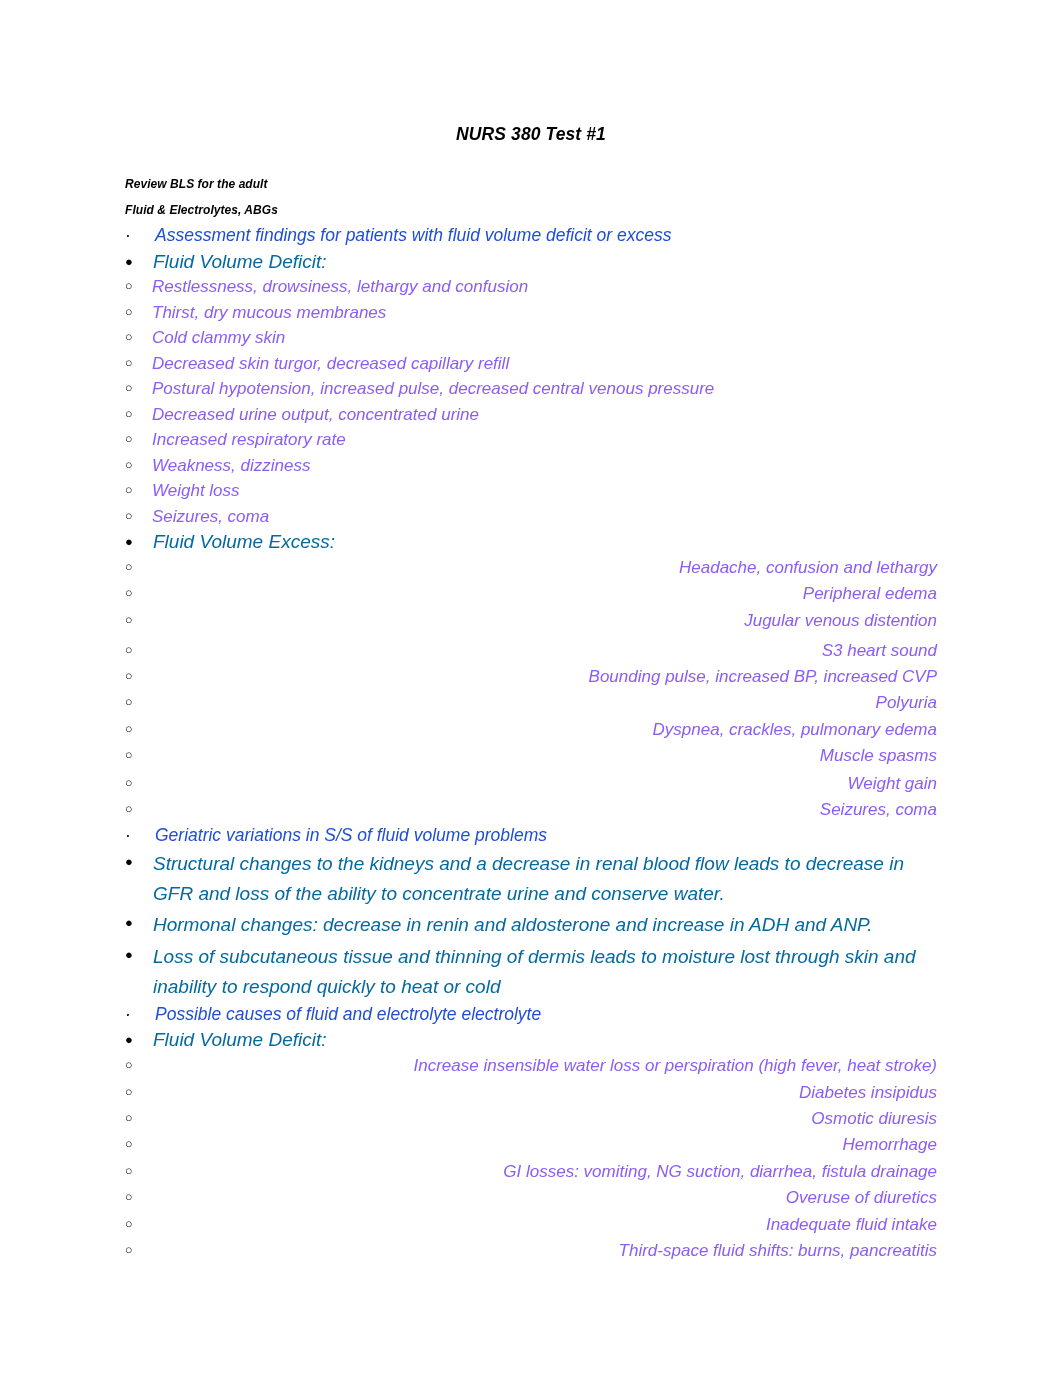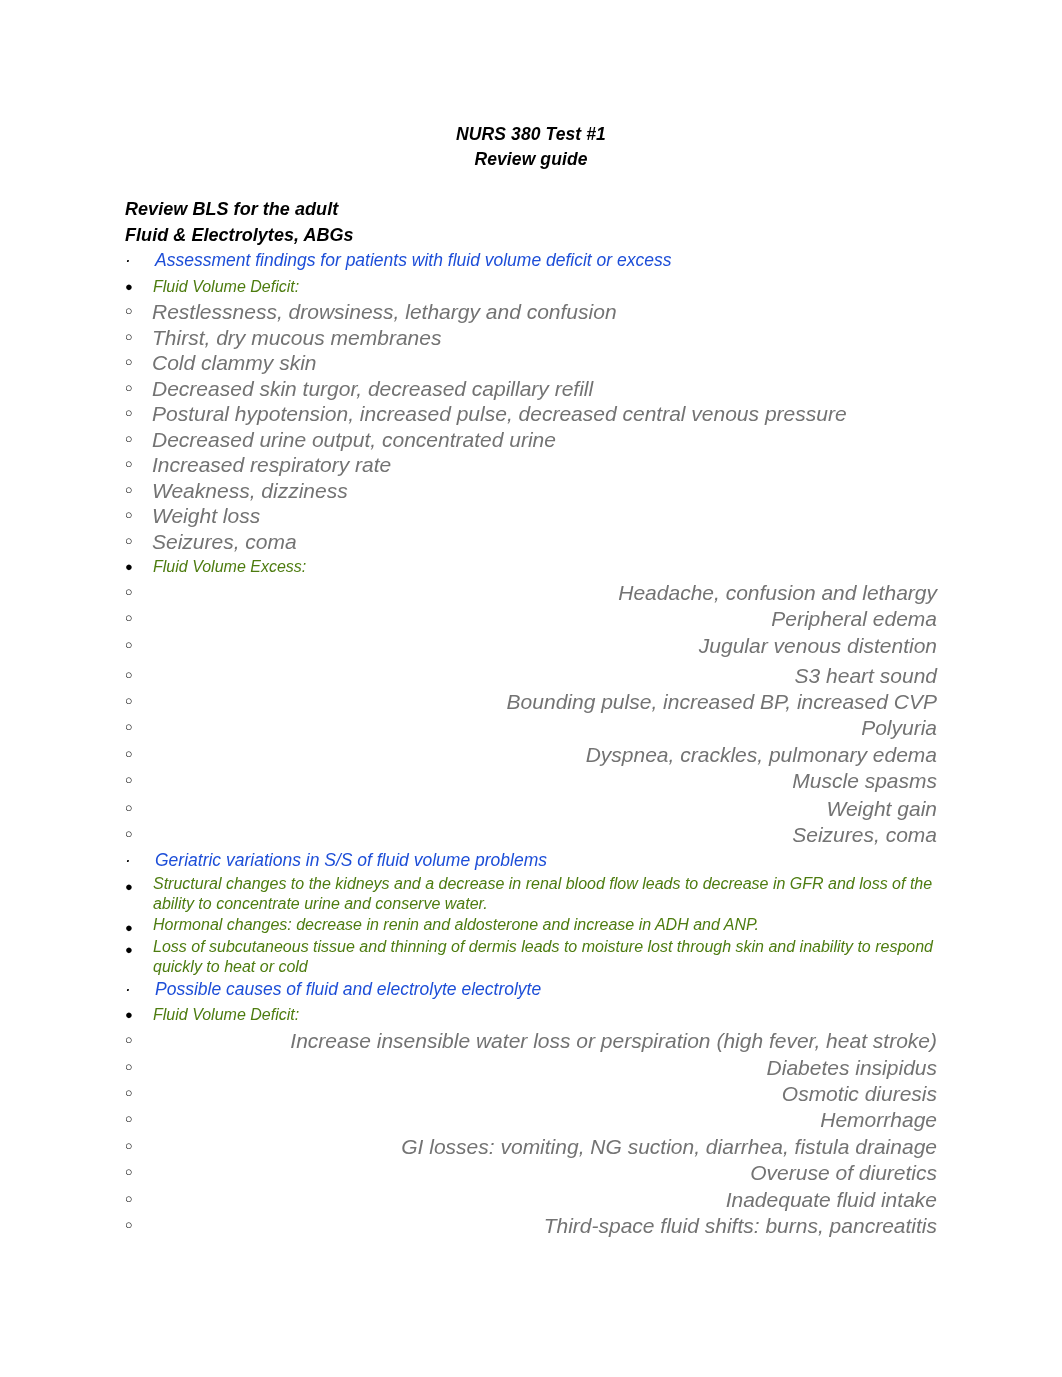--- a/index.html
+++ b/index.html
@@ -40,21 +40,21 @@
     color: #000000;
   }
   .title-line { display: block; }
 
   
   .gap-after-title { height: 25px; }
 
   
   .heading {
     font-weight: bold;
-    font-size: 18px;
+    font-size: 12px;
     line-height: 25.5px;
     color: #000000;
     letter-spacing: 0.05px;
   }
 
   
   ul.lvl {
     list-style: none;
     margin: 0;
     padding: 0;
@@ -99,61 +99,60 @@
     padding-left: 28px;
   }
   .lvl2 > li.item > .marker {
     left: 0px;
     top: 0px;
     width: 18px;
     font-size: 13px;
     line-height: 25.5px;
   }
   .lvl2 > li.item > .txt {
-    font-size: 16px;
-    line-height: 25.5px;
-    color: #4d7c0f;
+    font-size: 19px;
+    line-height: 25.5px;
+    color: #0369a1;
   }
 
   
   .lvl3 {
     margin-left: 64px;
   }
   .lvl3 > li.item {
     padding-left: 27px;
   }
   .lvl3 > li.item > .marker {
     left: 0px;
     top: 0px;
     width: 18px;
     font-size: 12.5px;
     line-height: 25.5px;
   }
   .lvl3 > li.item > .txt {
-    font-size: 21px;
-    line-height: 25.5px;
-    color: #737373;
+    font-size: 17px;
+    line-height: 25.5px;
+    color: #8b5cf6;
   }
 
   
   .loose > li.item > .txt { line-height: 25.8px; text-align: right; }
   .loose > li.item { margin-top: 0.6px; }
 
   
-  .wrap > li.item > .txt { line-height: 20px; }
+  .wrap > li.item > .txt { line-height: 30px; }
 </style>
 </head>
 <body>
 
 <div class="page">
   <div class="doc-body">
 
     <div class="title-block">
       <span class="title-line">NURS 380 Test #1</span>
-      <span class="title-line">Review guide</span>
     </div>
 
     <div class="gap-after-title"></div>
 
     <div class="heading">Review BLS for the adult</div>
     <div class="heading">Fluid &amp; Electrolytes, ABGs</div>
 
     <ul class="lvl lvl1">
       <li class="item">
         <span class="marker">·</span>

